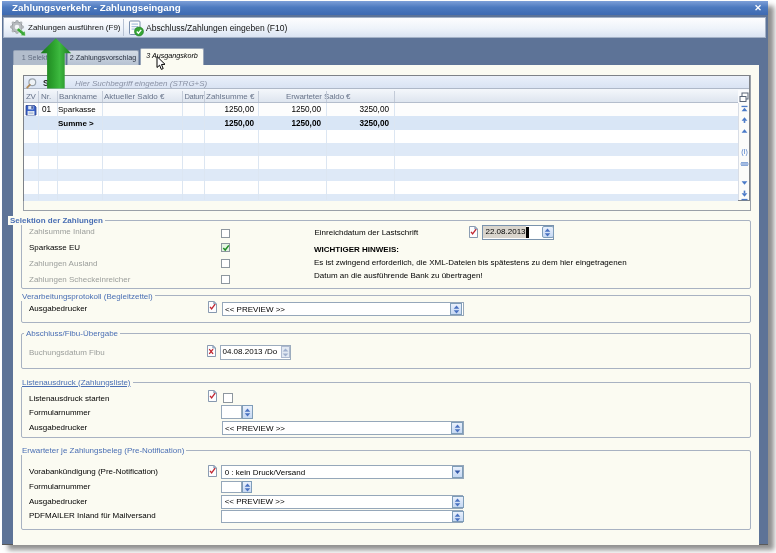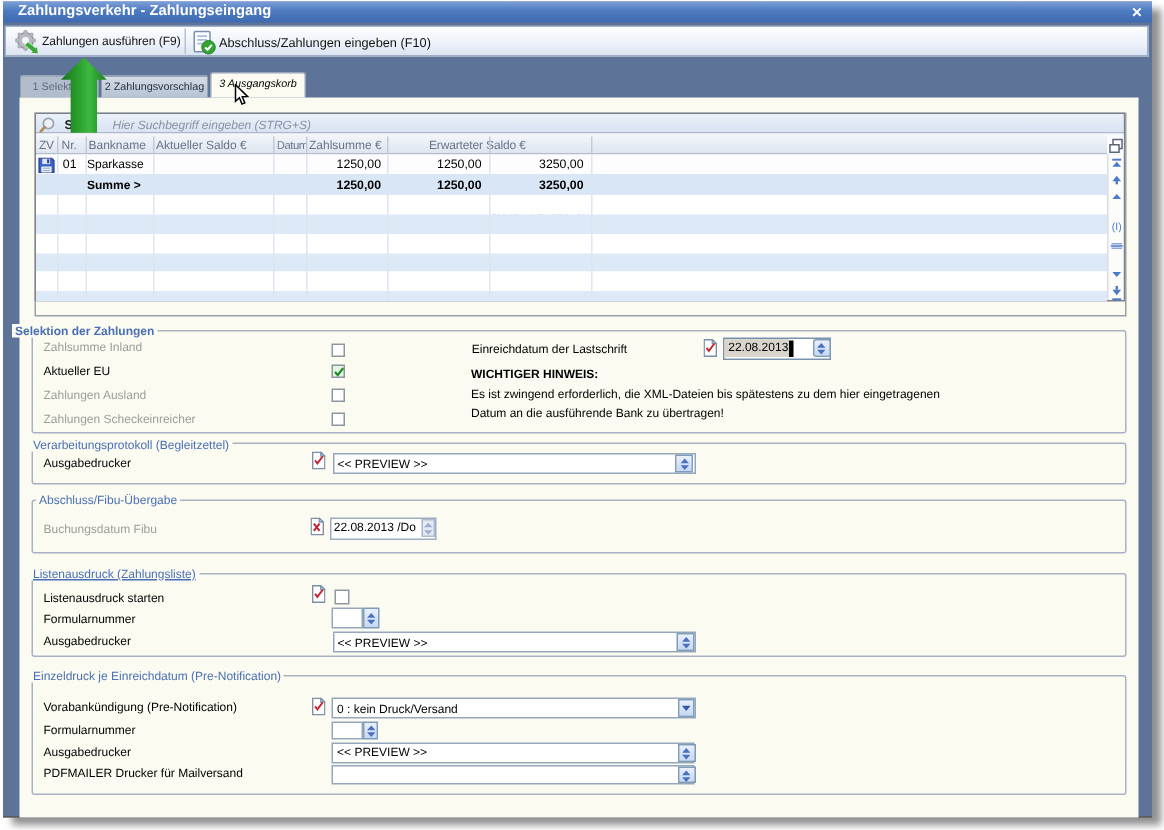--- a/index.html
+++ b/index.html
@@ -156,21 +156,21 @@
 <path d="M4.5 79.7 L7.4 76.3 H1.6 Z"></path>
 <path d="M4.5 91.8 L7.4 88.2 H1.6 Z"></path>
       <rect x="3.7" y="85.6" width="1.6" height="2.6"></rect>
 <rect x="1.5" y="93.9" width="6" height="1.3"></rect>
 </g>
 </svg>
 
 <div class="abs fs" style="top:220px;height:68.5px;"></div>
 <div class="abs leg" style="left:8px;top:216px;font-weight:bold;">Selektion der Zahlungen</div>
 <div class="abs lbl dis" style="left:29px;top:226.8px;">Zahlsumme Inland</div>
-<div class="abs lbl" style="left:29px;top:243px;">Aktueller EU</div>
+<div class="abs lbl" style="left:29px;top:243px;">Sparkasse EU</div>
 <div class="abs lbl dis" style="left:29px;top:259px;">Zahlungen Ausland</div>
 <div class="abs lbl dis" style="left:29px;top:275px;">Zahlungen Scheckeinreicher</div>
 <div class="abs cb" style="left:220.5px;top:228.8px;"></div>
 <div class="abs cb" style="left:220.5px;top:242.8px;background:#e4f4e2;">
     <svg width="8" height="8" viewBox="0 0 8 8" style="display:block">
       <path d="M1.3 4.0 L3.2 6.0 L6.8 1.4" fill="none" stroke="#1f8c24" stroke-width="1.5"></path>
     </svg>
   </div>
 <div class="abs cb" style="left:220.5px;top:259px;"></div>
 <div class="abs cb" style="left:220.5px;top:275px;"></div>
@@ -211,21 +211,21 @@
 
 <div class="abs fs" style="top:333px;height:35.7px;"></div>
 <div class="abs leg" style="left:24px;top:329px;">Abschluss/Fibu-Übergabe</div>
 <div class="abs lbl dis" style="left:29px;top:347.5px;">Buchungsdatum Fibu</div>
 <svg class="abs" style="left:207px;top:344.5px" width="9.2" height="12" viewBox="0 0 10 13">
     <path d="M0.5 0.5 H6.3 L9.3 3.3 V12.5 H0.5 Z" fill="#fdfdff" stroke="#7b8fa8" stroke-width="1"></path>
     <path d="M6.3 0.5 L9.3 3.3 H6.3 Z" fill="#b8d4ea" stroke="#7b8fa8" stroke-width="0.8"></path>
     <path d="M2.4 4.4 L6.6 9.6 M6.6 4.4 L2.4 9.6" stroke="#c0242c" stroke-width="1.4" fill="none"></path>
   </svg>
 <div class="abs fld" style="left:220px;top:344.5px;width:70.5px;height:15px;border-color:#9cacbe;"></div>
-<div class="abs nw" style="left:222.5px;top:347px;font-size:8px;">22.08.2013 /Do</div>
+<div class="abs nw" style="left:222.5px;top:347px;font-size:8px;">04.08.2013 /Do</div>
 <div class="abs" style="left:280.5px;top:346px;width:9.5px;height:12px;background:#e2e9f3;border:1px solid #aebad0;">
     <svg class="updn" width="7" height="9" viewBox="0 0 7 9">
       <path d="M3.5 0.5 L6.4 3.5 H0.6 Z M3.5 8.5 L6.4 5.5 H0.6 Z" fill="#9fb0ce"></path>
     </svg>
   </div>
 
 <div class="abs fs" style="top:381.5px;height:56px;"></div>
 <div class="abs leg" style="left:20px;top:377.5px;text-decoration:underline;">Listenausdruck (Zahlungsliste)</div>
 <div class="abs lbl" style="left:29px;top:393.5px;">Listenausdruck starten</div>
 <svg class="abs" style="left:207.5px;top:390px" width="9.2" height="12" viewBox="0 0 10 13">
@@ -244,21 +244,21 @@
 <div class="abs lbl" style="left:29px;top:422.5px;">Ausgabedrucker</div>
 <div class="abs fld" style="left:221.5px;top:421px;width:242px;height:14.3px;"></div>
 <div class="abs nw" style="left:225px;top:423.5px;font-size:8px;">&lt;&lt; PREVIEW &gt;&gt;</div>
 <div class="abs spin" style="left:451.3px;top:422px;width:11.5px;height:12.3px;">
     <svg class="updn" width="7" height="9" viewBox="0 0 7 9">
       <path d="M3.5 0.6 L6.3 3.8 H0.7 Z M3.5 8.4 L6.3 5.2 H0.7 Z" fill="#4a71c0"></path>
     </svg>
   </div>
 
 <div class="abs fs" style="top:449.5px;height:80px;"></div>
-<div class="abs leg" style="left:20px;top:445.5px;">Einzeldruck je Einreichdatum (Pre-Notification)</div>
+<div class="abs leg" style="left:20px;top:445.5px;">Erwarteter je Zahlungsbeleg (Pre-Notification)</div>
 <div class="abs lbl" style="left:29px;top:467px;">Vorabankündigung (Pre-Notification)</div>
 <svg class="abs" style="left:207.5px;top:464.5px" width="9.2" height="12" viewBox="0 0 10 13">
     <path d="M0.5 0.5 H6.3 L9.3 3.3 V12.5 H0.5 Z" fill="#fdfdff" stroke="#7b8fa8" stroke-width="1"></path>
     <path d="M6.3 0.5 L9.3 3.3 H6.3 Z" fill="#b8d4ea" stroke="#7b8fa8" stroke-width="0.8"></path>
     <path d="M2.2 6.4 L3.9 8.6 L7.8 3.4" stroke="#c22630" stroke-width="1.4" fill="none"></path>
   </svg>
 <div class="abs fld" style="left:220.9px;top:465px;width:243px;height:14px;"></div>
 <div class="abs nw" style="left:224.7px;top:467.5px;font-size:8px;">0 : kein Druck/Versand</div>
 <div class="abs spin" style="left:451.9px;top:466.2px;width:11.3px;height:11.6px;">
     <svg class="updn" width="7" height="5" viewBox="0 0 7 5" style="margin-top:3px;">
@@ -273,21 +273,21 @@
     </svg>
   </div>
 <div class="abs lbl" style="left:29px;top:496.5px;">Ausgabedrucker</div>
 <div class="abs fld" style="left:220.9px;top:495px;width:242.6px;height:13.5px;"></div>
 <div class="abs nw" style="left:224.7px;top:497px;font-size:8px;">&lt;&lt; PREVIEW &gt;&gt;</div>
 <div class="abs spin" style="left:452px;top:495.8px;width:11.5px;height:12px;">
     <svg class="updn" width="7" height="9" viewBox="0 0 7 9">
       <path d="M3.5 0.6 L6.3 3.8 H0.7 Z M3.5 8.4 L6.3 5.2 H0.7 Z" fill="#4a71c0"></path>
     </svg>
   </div>
-<div class="abs lbl" style="left:29px;top:511px;">PDFMAILER Drucker für Mailversand</div>
+<div class="abs lbl" style="left:29px;top:511px;">PDFMAILER Inland für Mailversand</div>
 <div class="abs fld" style="left:220.9px;top:510px;width:242.6px;height:12.8px;"></div>
 <div class="abs spin" style="left:452px;top:510.5px;width:11.5px;height:11.8px;">
     <svg class="updn" width="7" height="9" viewBox="0 0 7 9">
       <path d="M3.5 0.6 L6.3 3.8 H0.7 Z M3.5 8.4 L6.3 5.2 H0.7 Z" fill="#4a71c0"></path>
     </svg>
   </div>
 
 <svg class="abs" style="left:40px;top:37px;" width="32" height="52" viewBox="0 0 32 52">
     <defs>
       <linearGradient id="ag" x1="0" y1="0" x2="1" y2="0">

